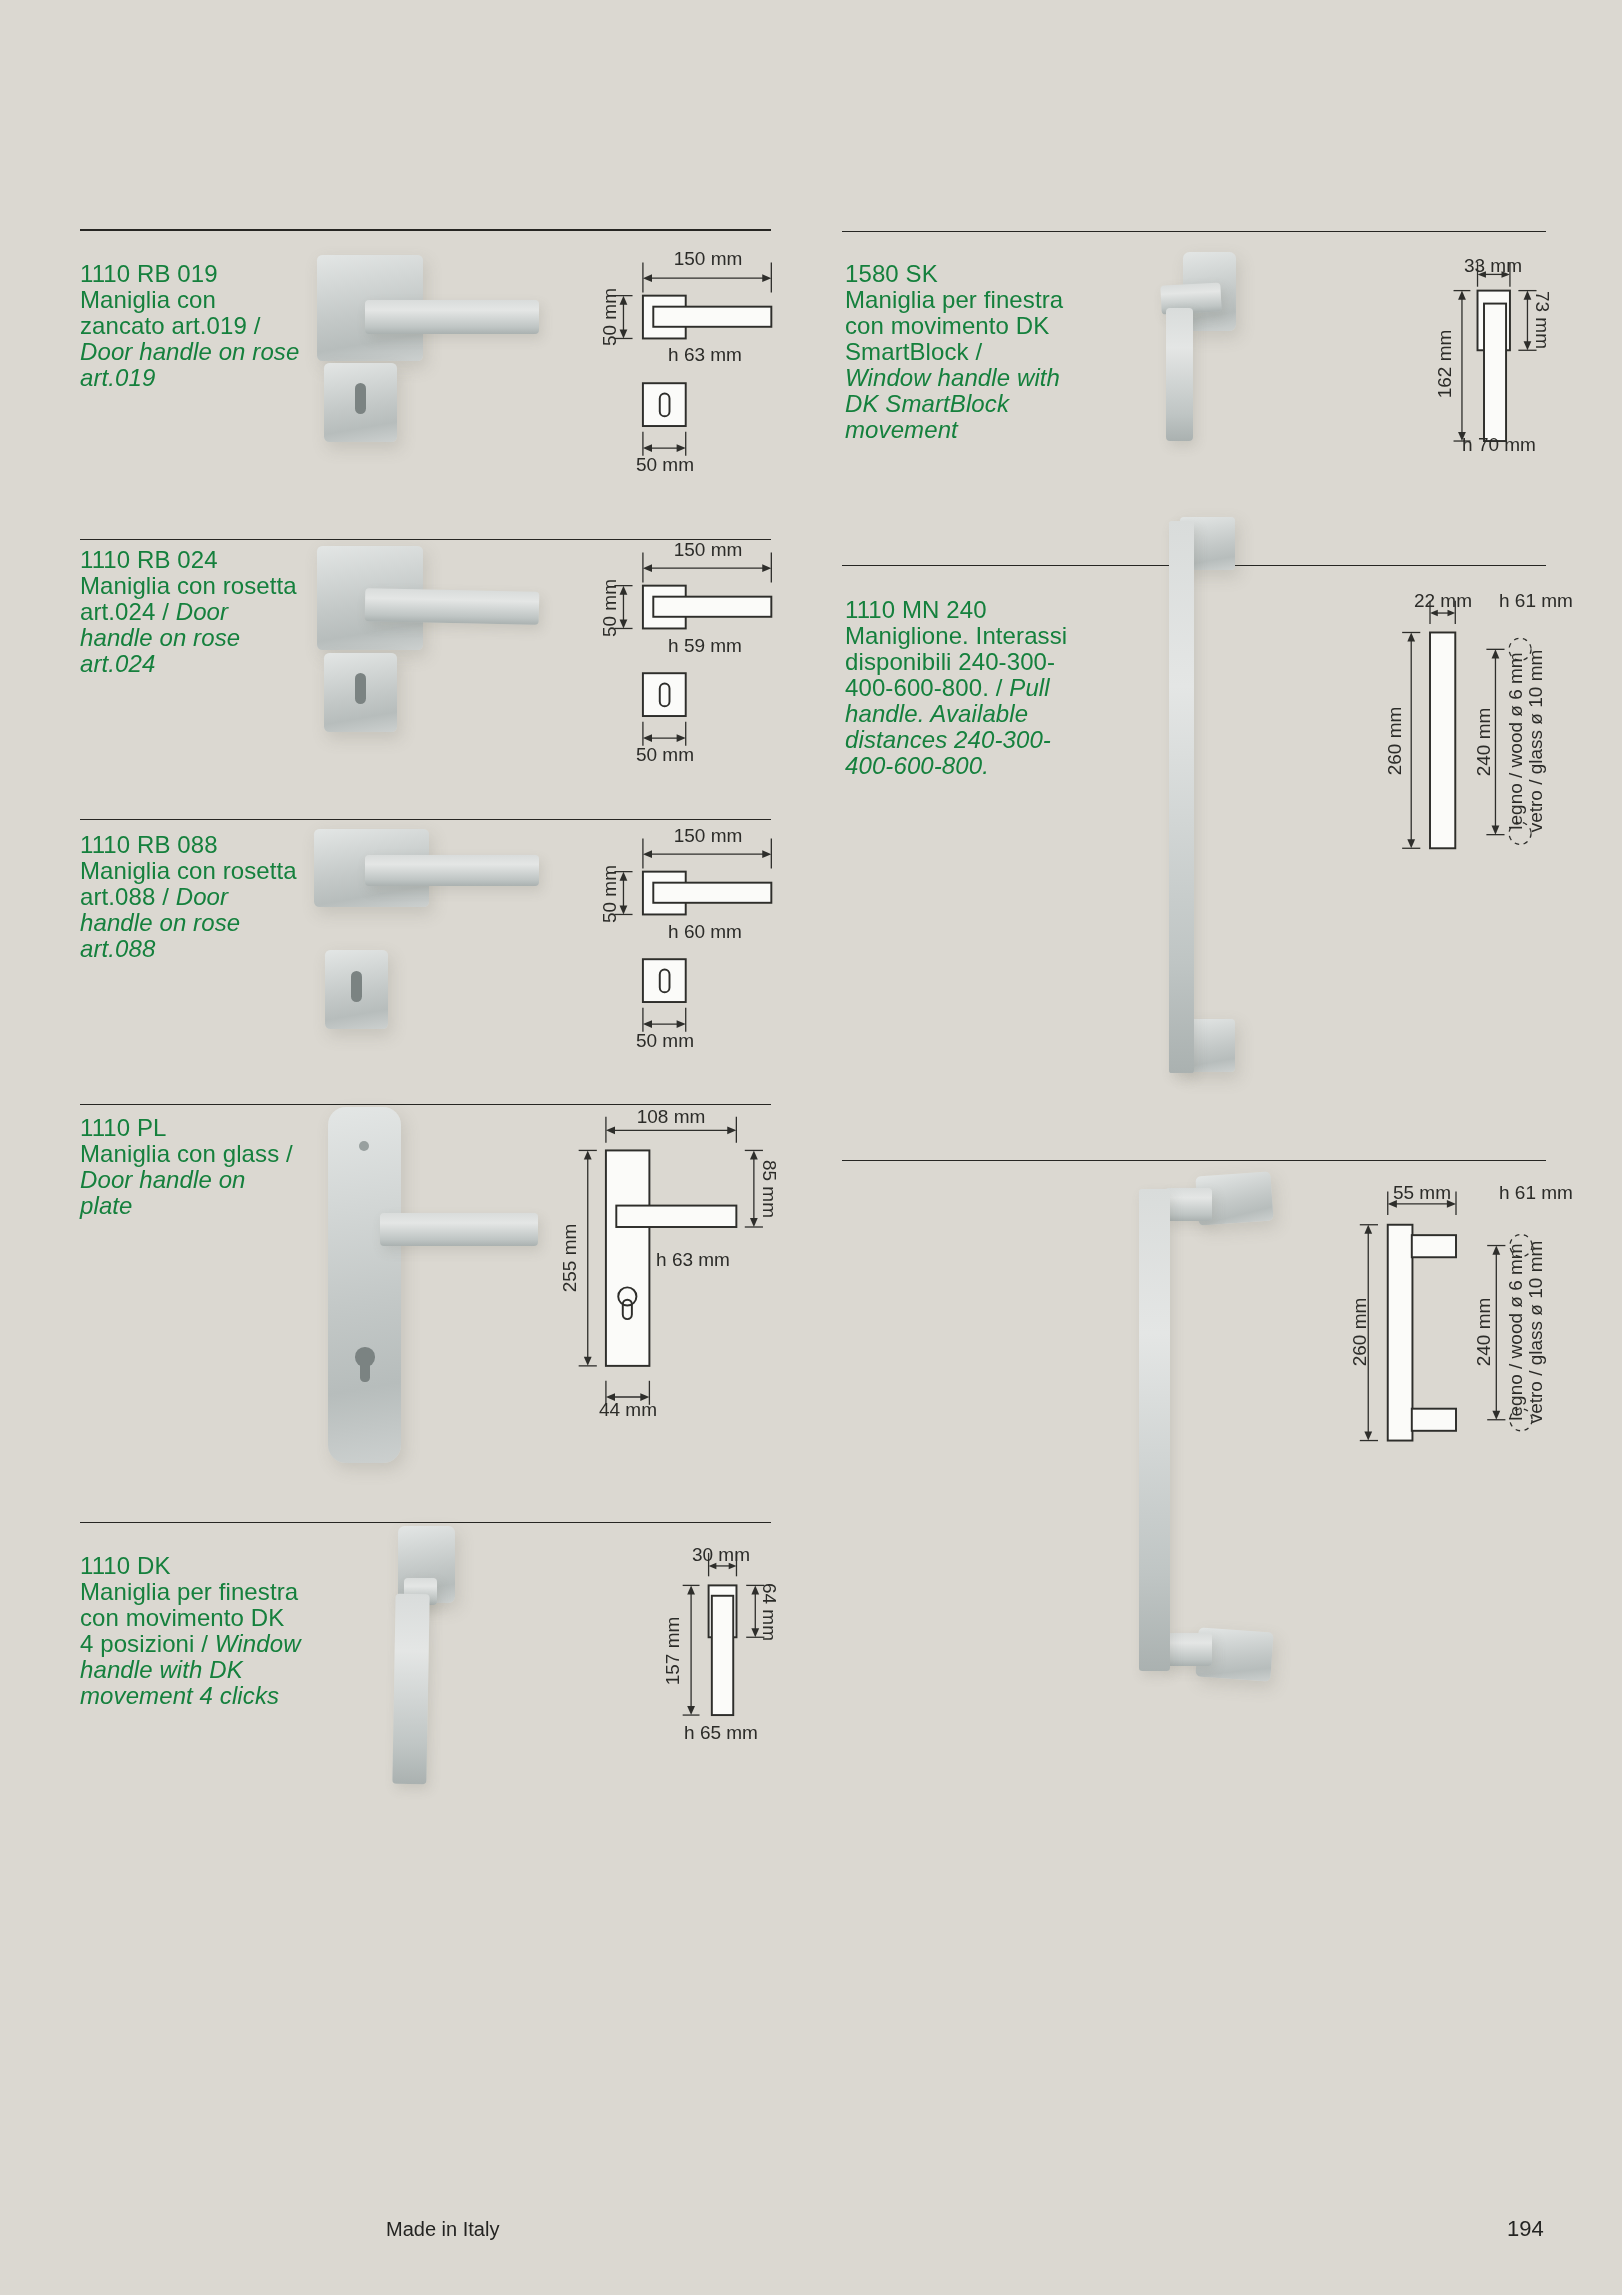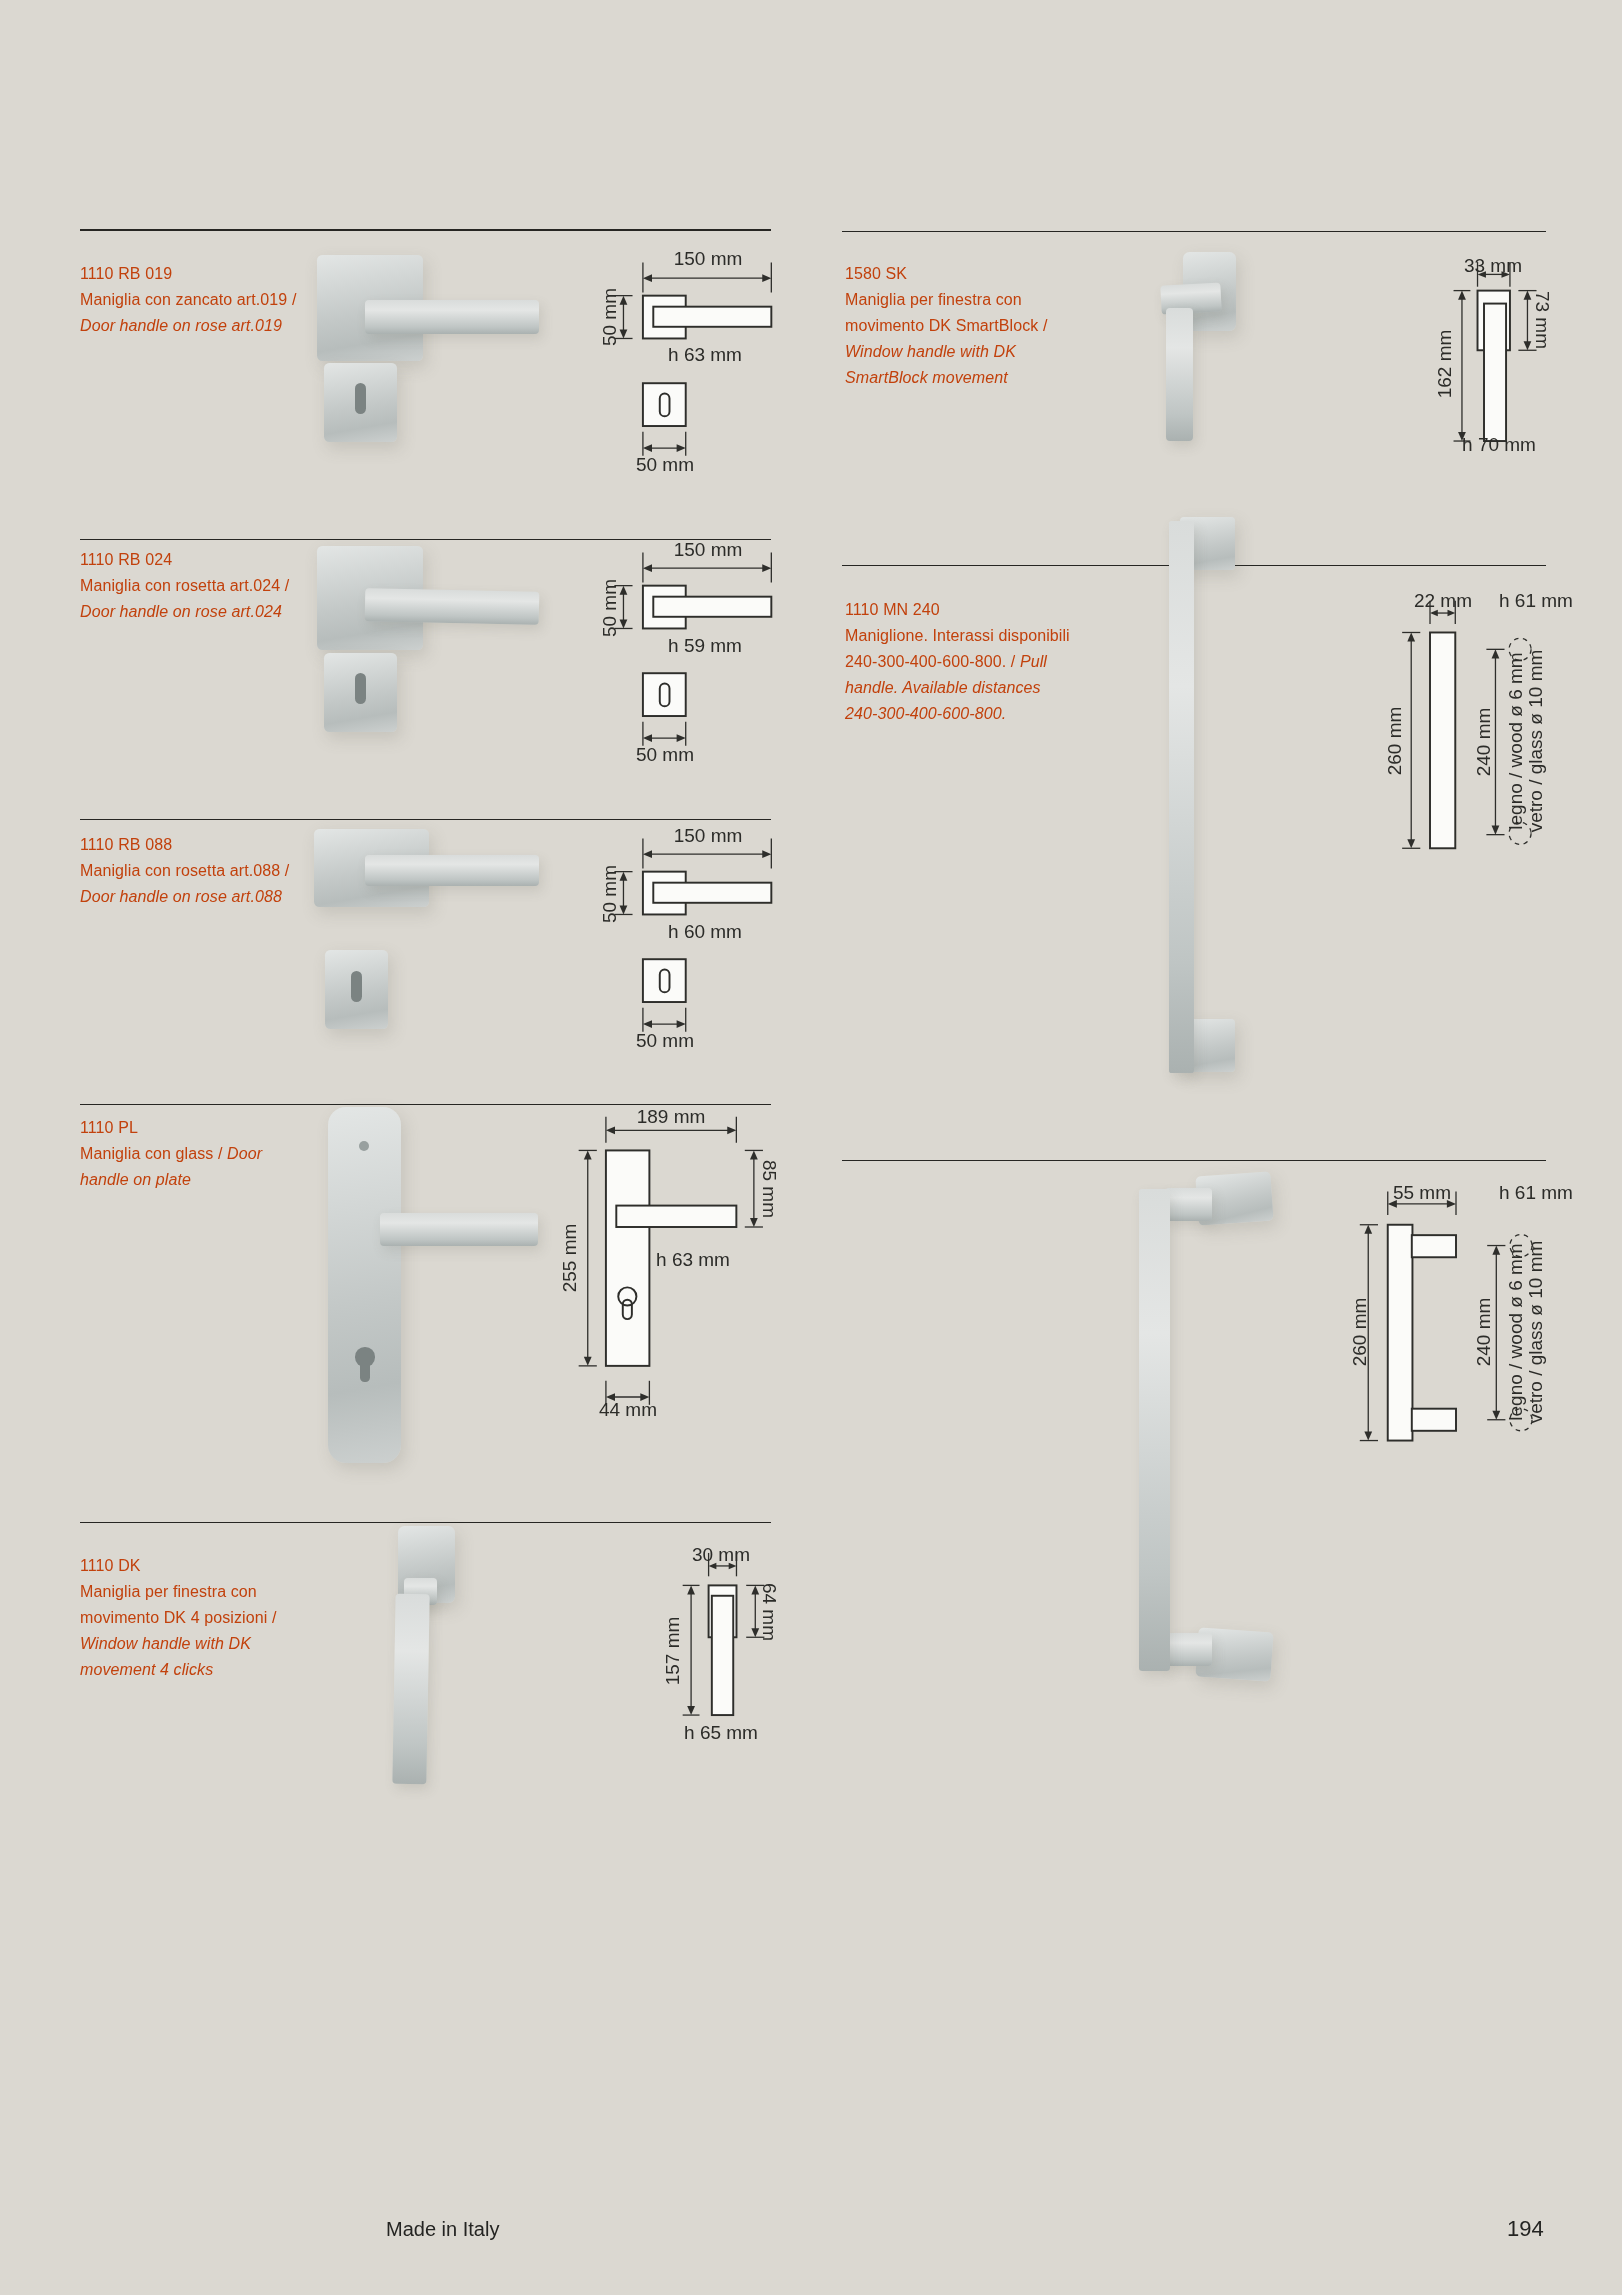--- a/index.html
+++ b/index.html
@@ -1,21 +1,21 @@
 <!DOCTYPE html>
 <html style="font-size:10.4px"><head>
 <meta charset="utf-8">
 <style>
   *{margin:0;padding:0;box-sizing:border-box}
   html,body{background:#dbd8d1}
   .page{position:relative;width:1623px;height:2295px;background:#dbd8d1;font-family:"Liberation Sans",sans-serif;color:#242422;overflow:hidden}
   .rule{position:absolute;background:#262623;height:1.3px}
   .title{position:absolute;font-family:"Liberation Serif",serif;font-size:51px;color:#1c1c1a;letter-spacing:0.6px;white-space:nowrap}
   .title .it{font-style:italic}
-  .ptext{position:absolute;font-size:16px;line-height:26px;color:#c2410c;letter-spacing:0.1px}
+  .ptext{position:absolute;font-size:24px;line-height:26px;color:#15803d;letter-spacing:0.1px}
   .ptext .en{font-style:italic}
   .dlabel{position:absolute;font-size:19px;color:#2c2c29;white-space:nowrap}
   .hc{transform:translateX(-50%)}
   .ccw{transform:translate(-50%,-50%) rotate(-90deg)}
   .cw{transform:translate(-50%,-50%) rotate(90deg)}
   .footer{position:absolute;font-size:20px;color:#242422}
   .pagenum{position:absolute;font-size:22px;color:#242422}
   svg{position:absolute;overflow:visible}
   .dim{stroke:#2e2e2b;stroke-width:2;fill:none}
   .shape{fill:#fbfbf9;stroke:#2e2e2b;stroke-width:3}
@@ -179,21 +179,21 @@
     <polygon class="arr" points="44,70 38,84 50,84"></polygon>
       <polygon class="arr" points="44,402 38,388 50,388"></polygon>
     <circle class="hole" cx="105" cy="295" r="14"></circle>
     <rect class="hole" x="98" y="300" width="14" height="30" rx="7"></rect>
     <line class="dim" x1="72" y1="425" x2="72" y2="462"></line>
       <line class="dim" x1="139" y1="425" x2="139" y2="462"></line>
     <line class="dim" x1="78" y1="450" x2="133" y2="450"></line>
     <polygon class="arr" points="72,450 86,444 86,456"></polygon>
       <polygon class="arr" points="139,450 125,444 125,456"></polygon>
   </svg>
-  <span class="dlabel hc" style="left:671px;top:1106px">189 mm</span>
+  <span class="dlabel hc" style="left:671px;top:1106px">108 mm</span>
   <span class="dlabel ccw" style="left:570px;top:1258px">255 mm</span>
   <span class="dlabel cw" style="left:769px;top:1189px">85 mm</span>
   <span class="dlabel hc" style="left:693px;top:1249px">h 63 mm</span>
   <span class="dlabel hc" style="left:628px;top:1399px">44 mm</span>
 
   <div class="ptext" style="left:80px;top:1553px;width:221px">
     <div>1110 DK</div>
     <div><span>Maniglia per finestra con movimento DK 4 posizioni / </span><span class="en">Window handle with DK movement 4 clicks</span></div>
   </div>
   <div>

